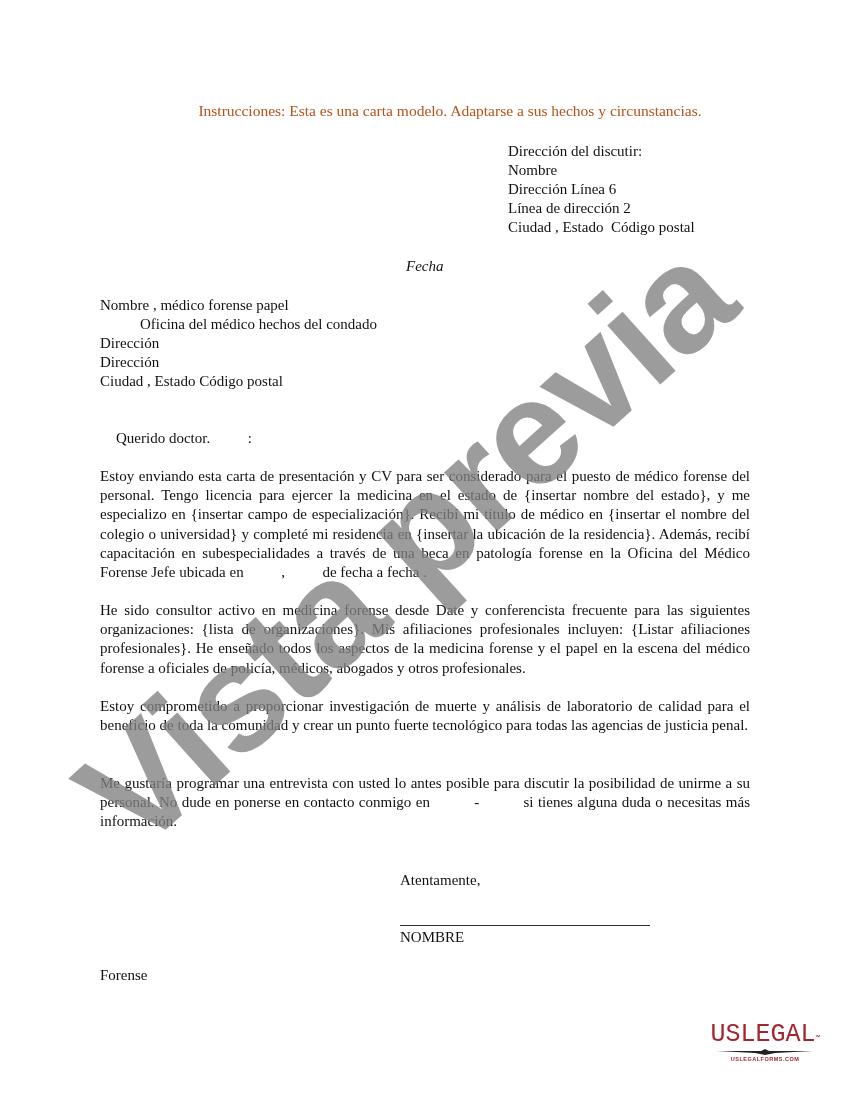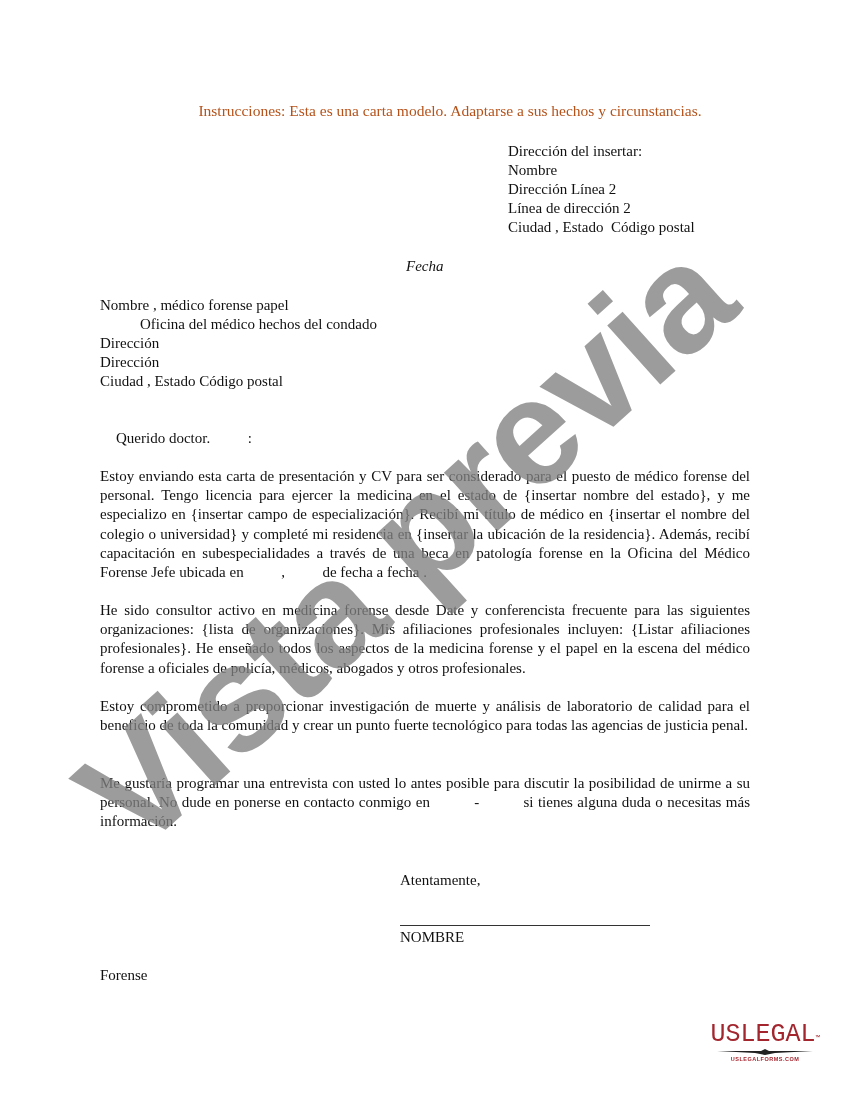--- a/index.html
+++ b/index.html
@@ -35,23 +35,23 @@
     .logo-url { font-family: "Liberation Sans", "DejaVu Sans", sans-serif; font-size: 5.5px; color: #a3262f; letter-spacing: 0.5px; font-weight: bold; }
   </style>
 </head>
 <body>
 
 <div class="page">
 
   <div class="abs instr">Instrucciones: Esta es una carta modelo. Adaptarse a sus hechos y circunstancias.</div>
 
   <div class="abs sender">
-    <div>Dirección del insertar:</div>
+    <div>Dirección del discutir:</div>
     <div>Nombre</div>
-    <div>Dirección Línea 2</div>
+    <div>Dirección Línea 6</div>
     <div>Línea de dirección 2</div>
     <div style="white-space: pre;">Ciudad , Estado  Código postal</div>
   </div>
 
   <div class="abs date">Fecha</div>
 
   <div class="abs recipient">
     <div>Nombre , médico forense papel</div>
     <div class="indent">Oficina del médico hechos del condado</div>
     <div>Dirección</div>

